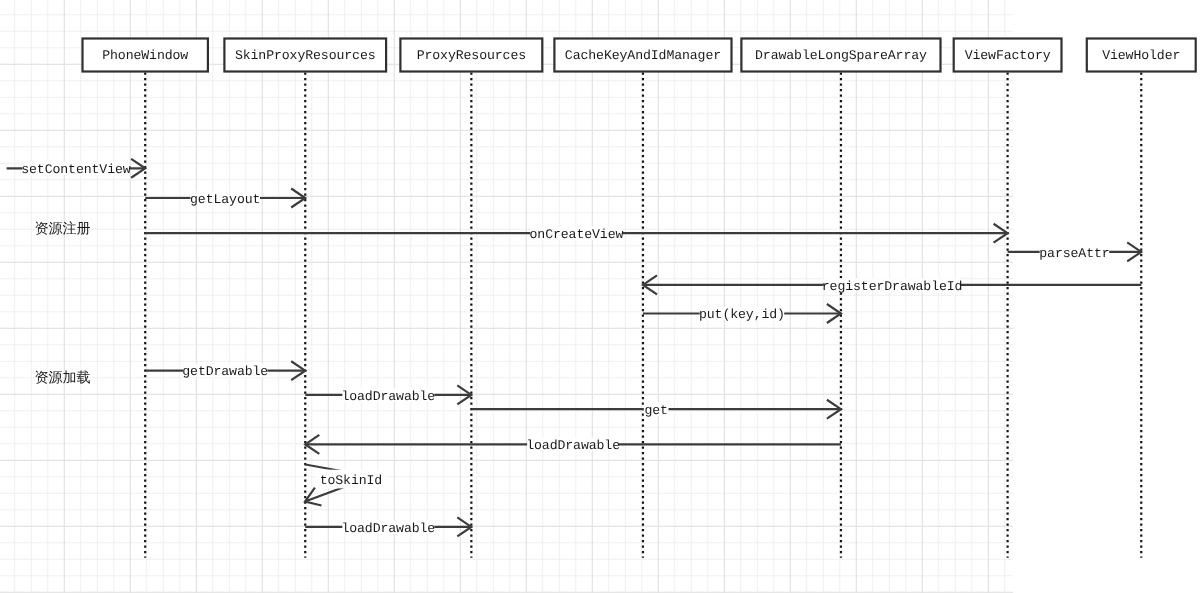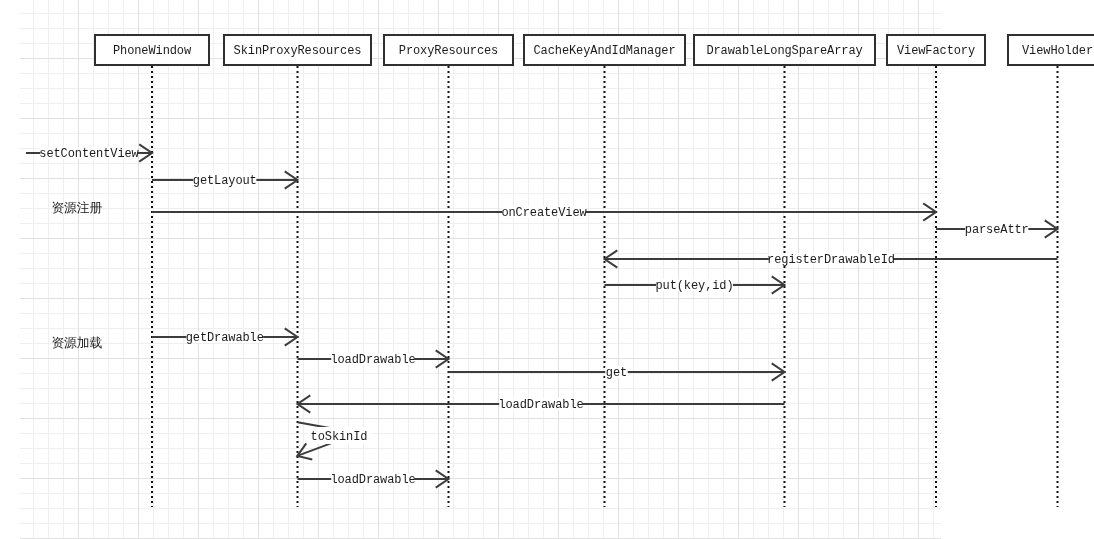--- a/index.html
+++ b/index.html
@@ -1,21 +1,21 @@
 <!DOCTYPE html>
 <html><head>
 <meta charset="utf-8">
 <title>sequence-diagram</title>
 <style>
   html,body{margin:0;padding:0;}
   body{
     width:1094px;height:539px;overflow:hidden;background:#ffffff;
     font-family:"Liberation Mono","DejaVu Sans Mono",monospace;
   }
-  #canvas{position:relative;width:921px;height:539px;margin-left:20px;}
+  #canvas{position:relative;width:921px;height:539px;}
   #grid{position:absolute;inset:0;}
   #svg{position:absolute;left:0;top:0;filter:opacity(0.999);}
 </style>
 </head>
 <body>
 
 <div id="canvas">
   <div id="grid" style="background-color: rgb(255, 255, 255); background-image: linear-gradient(to right, rgb(225, 225, 225) 0px, rgb(225, 225, 225) 1px, transparent 1px), linear-gradient(rgb(225, 225, 225) 0px, rgb(225, 225, 225) 1px, transparent 1px), linear-gradient(to right, rgb(239, 239, 239) 0px, rgb(239, 239, 239) 1px, transparent 1px), linear-gradient(rgb(239, 239, 239) 0px, rgb(239, 239, 239) 1px, transparent 1px); background-size: 60px 60px, 60px 60px, 15px 15px, 15px 15px; background-position: 58px 58px, 58px 58px, 13px 13px, 13px 13px;"></div>
   <svg id="svg" width="1094" height="539">
       <g>

